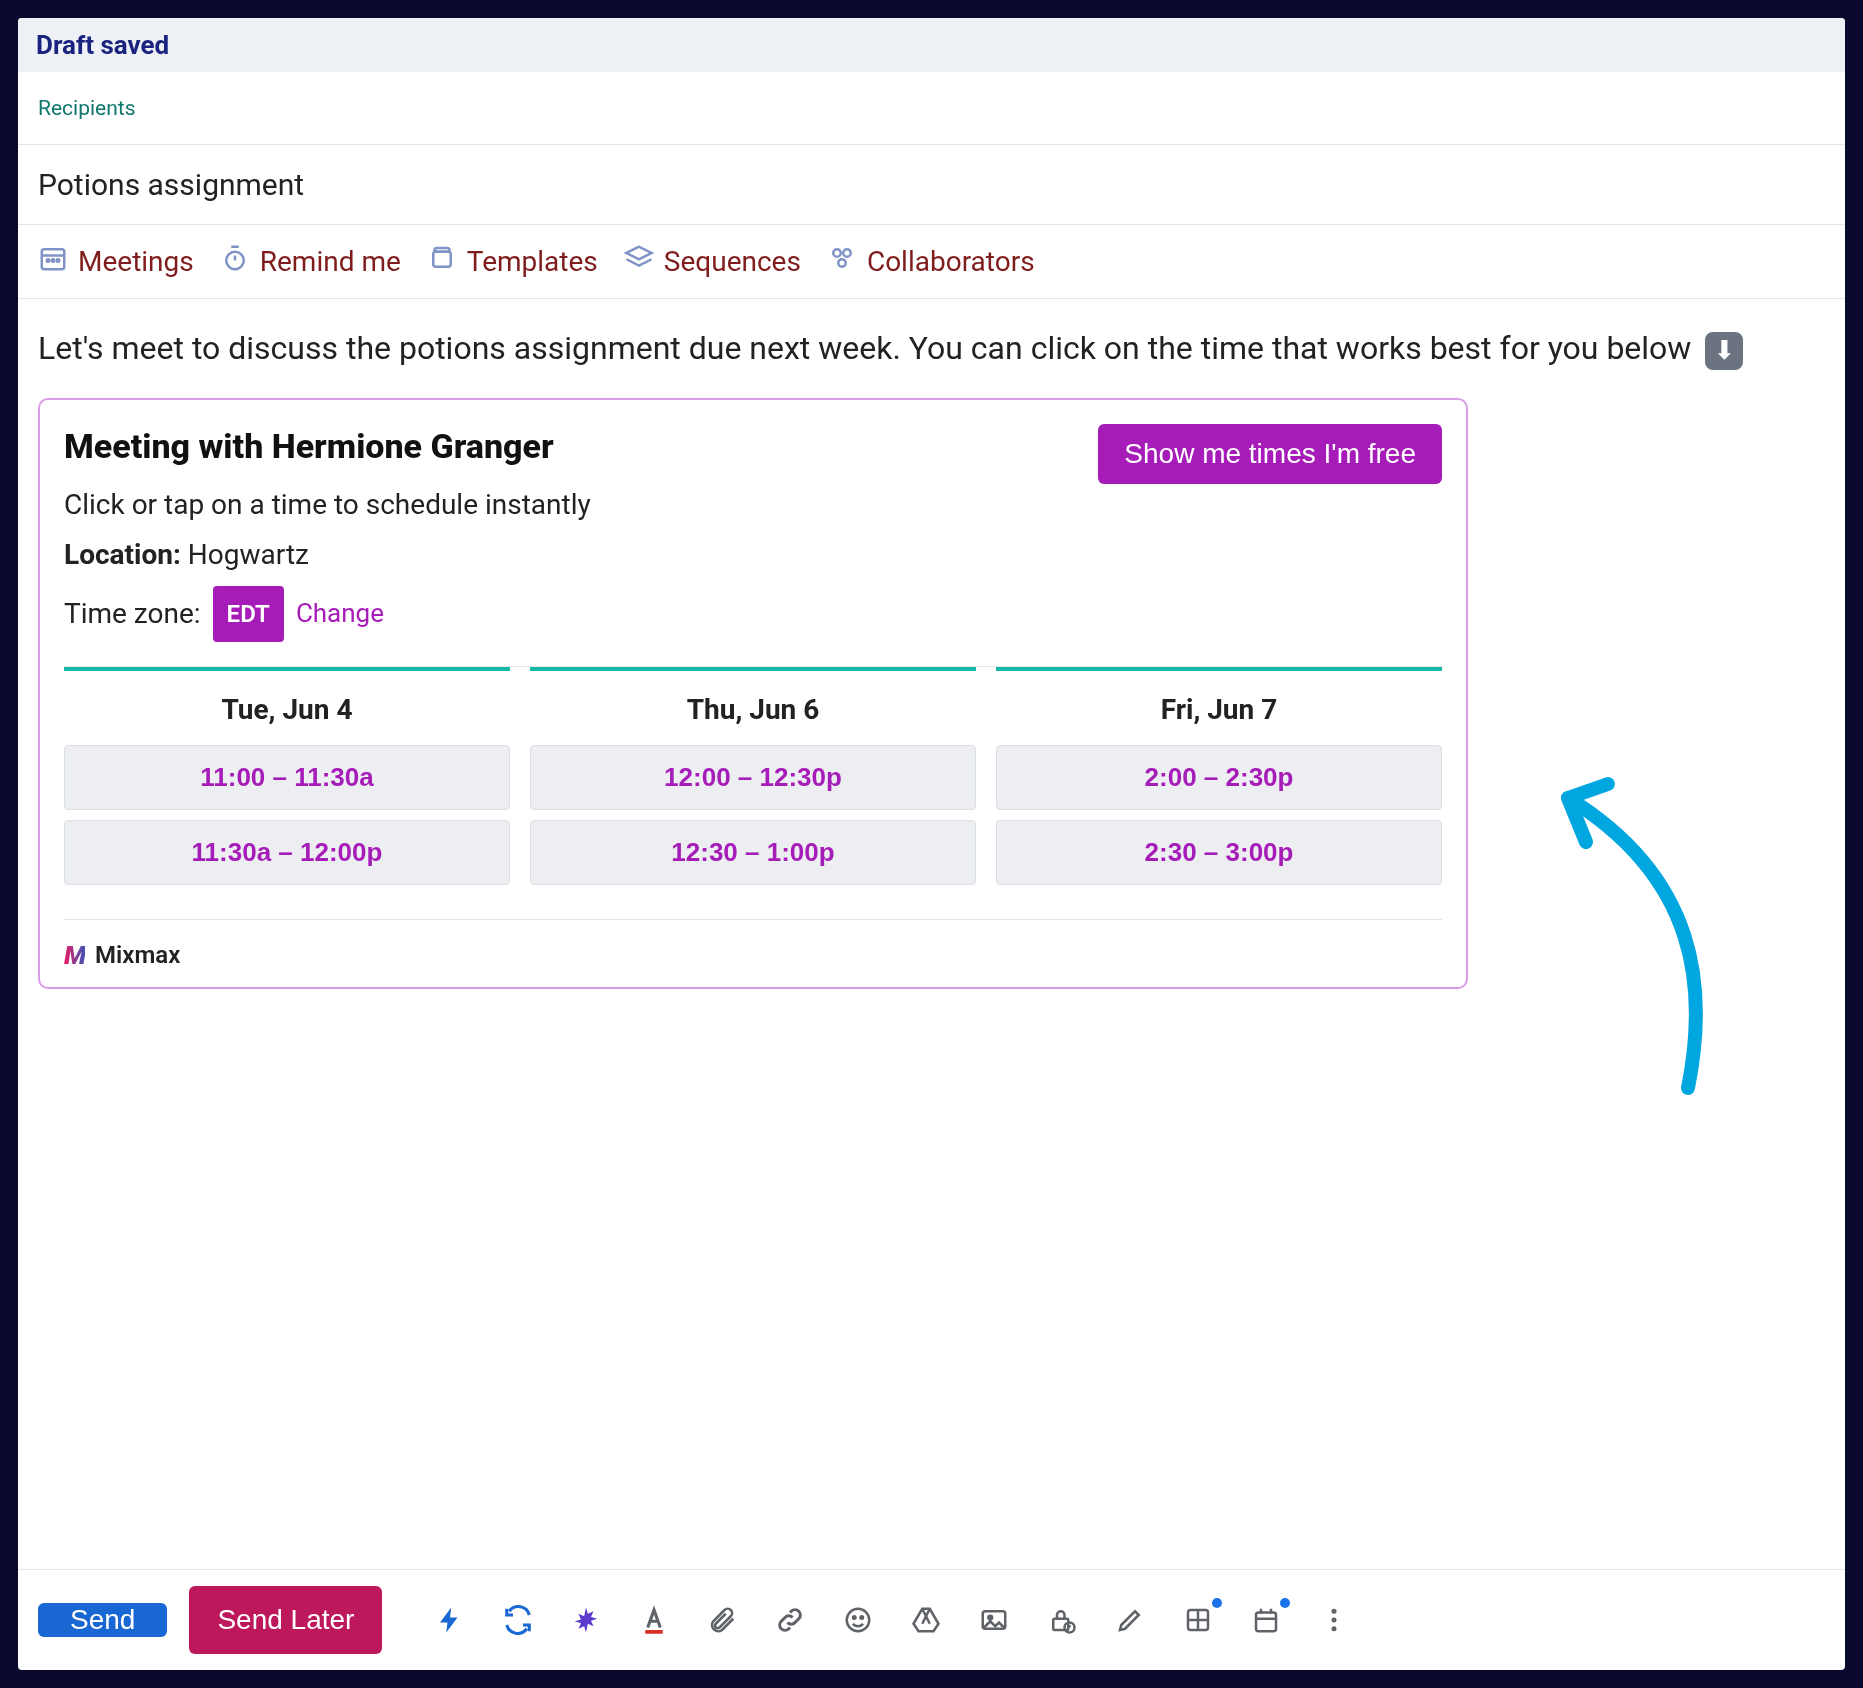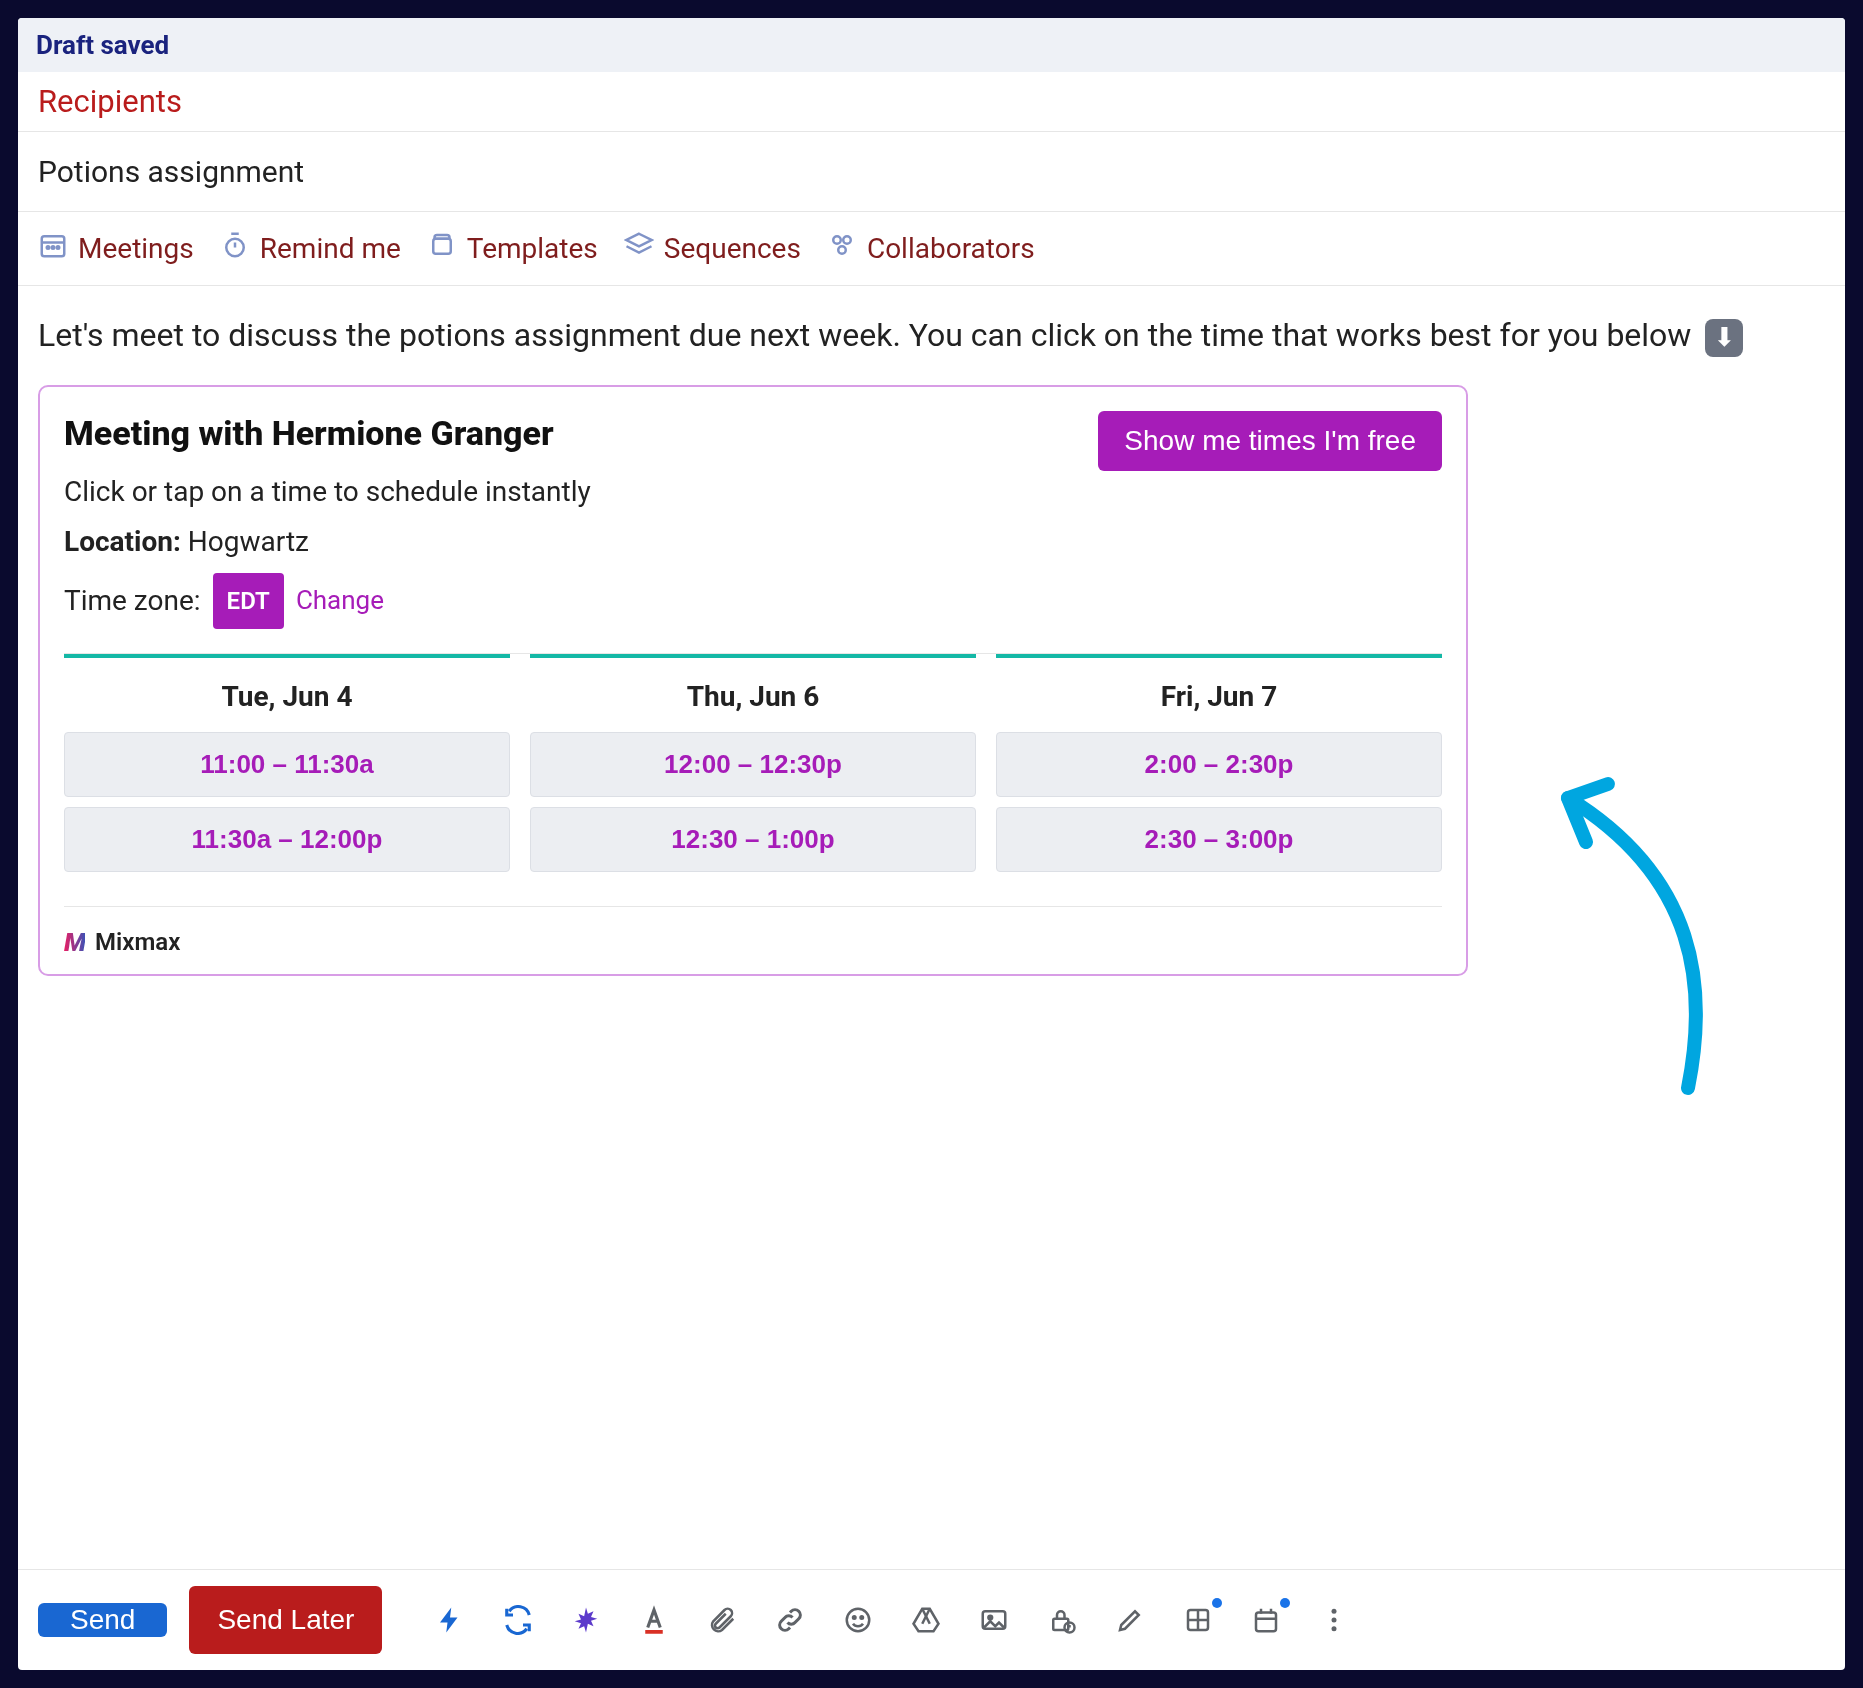--- a/index.html
+++ b/index.html
@@ -21,23 +21,23 @@
       position: relative;
     }
     .status-bar {
       background: #eef1f6;
       padding: 12px 18px;
       font-size: 26px;
       font-weight: 700;
       color: #1a237e;
     }
     .recipients-row {
-      padding: 11px 20px;
-      font-size: 31px;
-      color: #b91c1c;
+      padding: 24px 20px;
+      font-size: 21px;
+      color: #0f766e;
       border-bottom: 1px solid #e6e6e6;
     }
     .subject-row {
       padding: 22px 20px;
       font-size: 30px;
       color: #222;
       font-weight: 400;
       border-bottom: 1px solid #e6e6e6;
     }
     .toolbar-row {
@@ -182,21 +182,21 @@
       background: #1967d2;
       color: #fff;
       border: none;
       border-radius: 6px;
       padding: 1px 32px;
       font-size: 28px;
       font-weight: 500;
       cursor: pointer;
     }
     .send-later-btn {
-      background: #b91c1c;
+      background: #be185d;
       color: #fff;
       border: none;
       border-radius: 6px;
       padding: 18px 28px;
       font-size: 28px;
       font-weight: 500;
       cursor: pointer;
     }
     .icon-row {
       display: flex;

